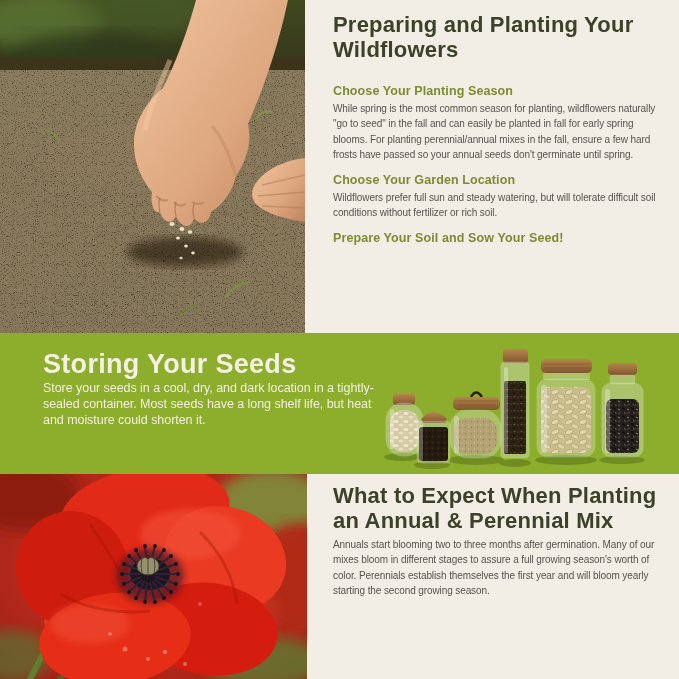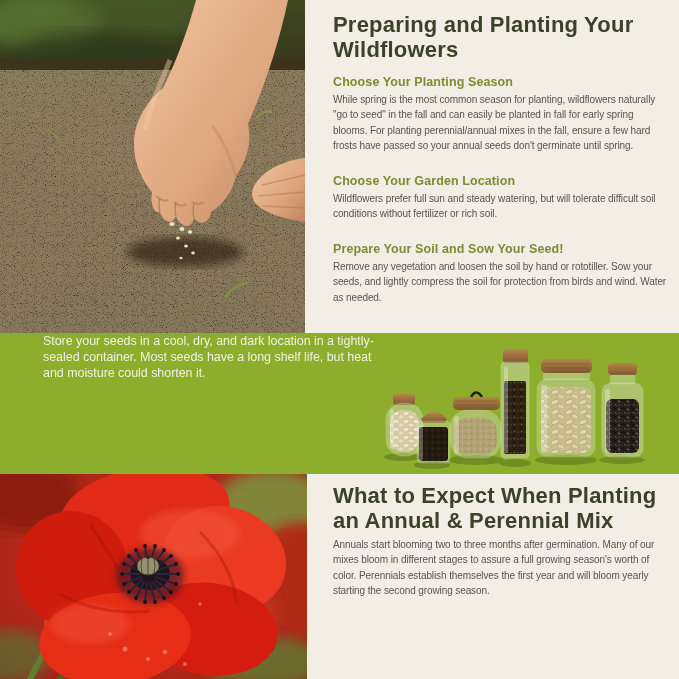--- a/index.html
+++ b/index.html
@@ -14,22 +14,22 @@
   .sec-band{top:333px;height:141px;background:var(--accent-green);}
   .sec-bottom{top:474px;height:205px;border-radius:10px;}
   figure{display:block;position:absolute;line-height:0;}
   .photo-soil{left:0;top:0;width:305px;height:333px;}
   .photo-poppy{left:0;top:0;width:307px;height:205px;}
   .photo-jars{left:383px;top:6px;width:285px;height:134px;}
   .textcol{position:absolute;left:333px;top:0;width:334px;}
   .h-main{font-size:22px;font-weight:700;line-height:1.13;letter-spacing:.2px;color:var(--heading-dark);}
   .textcol-top .h-main{margin-top:13px;}
   .textcol-bottom .h-main{margin-top:10px;}
-  .h-sub{font-size:12.5px;font-weight:700;color:var(--subheading-olive);margin-top:20px;letter-spacing:.1px;}
-  .textcol-top .h-sub:first-of-type{margin-top:12px;}
+  .h-sub{font-size:12.5px;font-weight:700;color:var(--subheading-olive);margin-top:10px;letter-spacing:.1px;}
+  .textcol-top .h-sub:first-of-type{margin-top:21px;}
   .body{font-size:10px;line-height:15.5px;letter-spacing:-.1px;color:var(--body-gray);margin-top:3px;}
   .textcol-bottom .body{}
   .bandtext{position:absolute;left:43px;top:0;width:345px;}
   .h-band{font-size:27px;font-weight:700;letter-spacing:.3px;color:var(--band-text);margin-top:16px;}
   .body-band{font-size:12.5px;line-height:16px;letter-spacing:-.05px;color:var(--band-text);width:345px;}
   svg{display:block;}
 </style>
 </head>
 <body>
 
@@ -110,26 +110,26 @@
         </g>
       </svg>
     </figure>
     <div class="textcol textcol-top">
       <h1 class="h-main">Preparing and Planting Your Wildflowers</h1>
       <h2 class="h-sub">Choose Your Planting Season</h2>
       <p class="body">While spring is the most common season for planting, wildflowers naturally "go to seed" in the fall and can easily be planted in fall for early spring blooms. For planting perennial/annual mixes in the fall, ensure a few hard frosts have passed so your annual seeds don't germinate until spring.</p>
       <h2 class="h-sub">Choose Your Garden Location</h2>
       <p class="body">Wildflowers prefer full sun and steady watering, but will tolerate difficult soil conditions without fertilizer or rich soil.</p>
       <h2 class="h-sub">Prepare Your Soil and Sow Your Seed!</h2>
-      <p class="body">Remove any vegetation and loosen the soil by hand or rototiller. Sow your seeds, and lightly compress the soil for protection from birds and wind. Water as needed.</p>
     </div>
   </section>
 
   <section class="sec-band">
     <div class="bandtext">
+      <h1 class="h-band">Storing Your Seeds</h1>
       <p class="body-band">Store your seeds in a cool, dry, and dark location in a tightly-sealed container. Most seeds have a long shelf life, but heat and moisture could shorten it.</p>
     </div>
     <figure class="photo-jars" aria-label="six glass jars with cork lids holding assorted seeds">
       <svg width="285" height="134" viewBox="0 0 285 134">
         <defs>
           <linearGradient id="cork" x1="0" y1="0" x2="0" y2="1">
             <stop offset="0" stop-color="#b5854e"></stop>
               <stop offset="0.5" stop-color="#9c6e3c"></stop>
               <stop offset="1" stop-color="#7e5630"></stop>
           </linearGradient>

